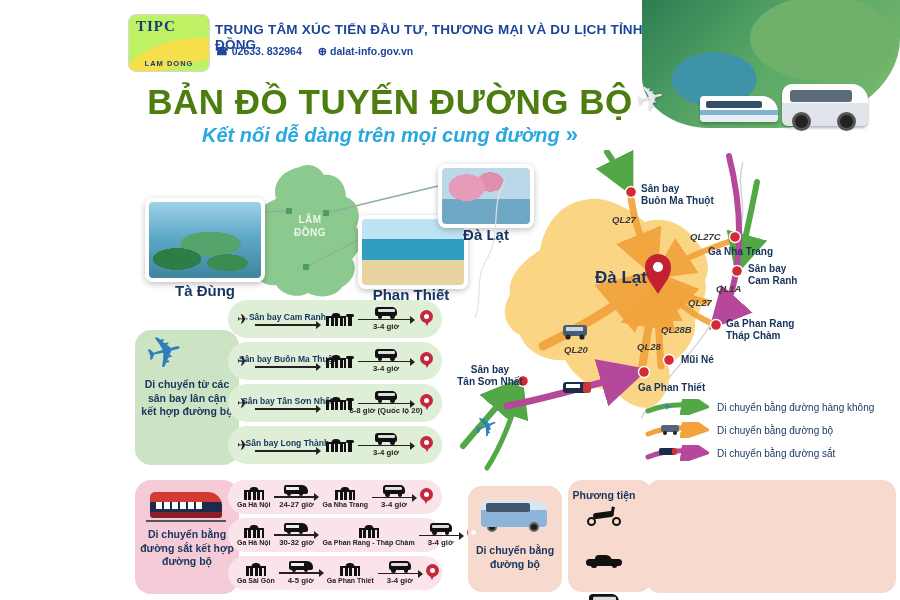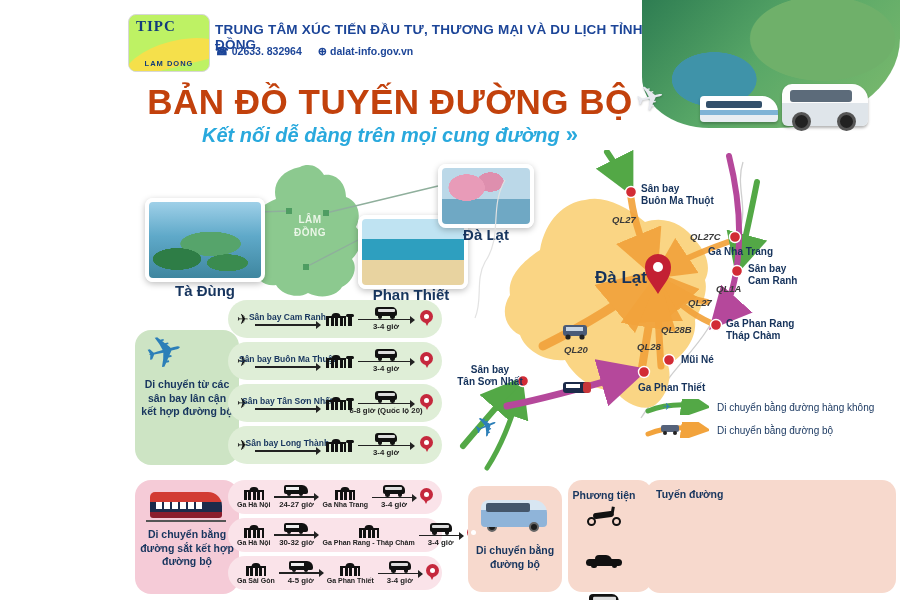--- a/index.html
+++ b/index.html
@@ -27,21 +27,21 @@
     border-radius:0 0 48% 26% / 0 0 70% 40%;}
   .plane-white{left:636px;top:78px;font-size:34px;color:#E7E9F0;transform:rotate(-14deg);text-shadow:0 1px 2px rgba(0,0,0,.25);}
   .train-white{left:700px;top:96px;width:78px;height:26px;background:linear-gradient(180deg,#fff 0 55%,#7FB3D6 55% 72%,#e8edf2 72%);border-radius:4px 16px 4px 4px;box-shadow:0 2px 3px rgba(0,0,0,.25);}
   .train-white::before{content:"";position:absolute;left:6px;top:5px;width:56px;height:7px;background:#33506B;border-radius:2px;}
   .van-white{left:782px;top:84px;width:86px;height:42px;background:linear-gradient(180deg,#fdfdfd 0 45%,#dfe5ea 45%);border-radius:10px 16px 6px 6px;box-shadow:0 2px 3px rgba(0,0,0,.3);}
   .van-white::before{content:"";position:absolute;left:8px;top:6px;width:62px;height:12px;background:#5C6B7A;border-radius:3px;}
   .van-white i,.van-white em{position:absolute;bottom:-5px;width:13px;height:13px;border-radius:50%;background:#222;border:3px solid #555;}
   .van-white i{left:10px;} .van-white em{right:12px;}
 
   
-  .main-title{left:120px;top:82px;width:540px;text-align:center;font-size:35px;font-weight:900;color:#c2410c;letter-spacing:.5px;}
+  .main-title{left:120px;top:82px;width:540px;text-align:center;font-size:35px;font-weight:900;color:#4d7c0f;letter-spacing:.5px;}
   .sub-title{left:120px;top:122px;width:540px;text-align:center;font-size:20px;font-style:italic;font-weight:bold;color:#29A9DD;}
   .sub-title .chev{font-style:normal;font-size:22px;margin-left:6px;}
 
   
   .photo{border:4px solid #fff;border-radius:8px;box-shadow:0 2px 6px rgba(0,0,0,.25);}
   .ph-tadung{left:145px;top:198px;width:112px;height:76px;background:
     radial-gradient(40px 18px at 25% 75%,#2E7D46 0 60%,transparent 61%),
     radial-gradient(34px 14px at 70% 80%,#3A8B4F 0 60%,transparent 61%),
     radial-gradient(50px 20px at 55% 55%,#56A46B 0 60%,transparent 61%),
     linear-gradient(180deg,#9FD0E8 0%,#5FA9C9 45%,#3E869F 100%);}
@@ -454,20 +454,33 @@
             <path d="M0,0 L6,3 L0,6 z" fill="#F2A33C"></path>
           </marker>
         </defs>
         <path d="M3,12 C20,5 40,5 56,7" fill="none" stroke="#F2A33C" stroke-width="5" stroke-linecap="round" marker-end="url(#lO)"></path>
         <rect x="16" y="3" width="18" height="7" rx="2" fill="#55627A"></rect>
         <circle cx="20" cy="11" r="2" fill="#222"></circle>
         <circle cx="30" cy="11" r="2" fill="#222"></circle>
       </svg>
     <span class="leg-lbl">Di chuyển bằng đường bộ</span>
   </div>
+  <div class="leg-row">
+    <svg width="64" height="16" viewBox="0 0 64 16">
+        <defs>
+          <marker id="lP" markerWidth="6" markerHeight="6" refX="4" refY="3" orient="auto">
+            <path d="M0,0 L6,3 L0,6 z" fill="#B5489B"></path>
+          </marker>
+        </defs>
+        <path d="M3,12 C20,5 40,5 56,7" fill="none" stroke="#B5489B" stroke-width="5" stroke-linecap="round" marker-end="url(#lP)"></path>
+        <rect x="14" y="3" width="16" height="7" rx="2" fill="#1C2B4A"></rect>
+        <rect x="27" y="3" width="5" height="7" rx="2" fill="#C8363A"></rect>
+      </svg>
+    <span class="leg-lbl">Di chuyển bằng đường sắt</span>
+  </div>
 </div>
 
 <div class="abs card card1">
   <div class="abs bvan" style="left:13px;top:14px;">
       <b></b>
     </div>
   <div class="abs sec-label" style="left:4px;top:58px;width:86px;">Di chuyển bằng đường bộ</div>
 </div>
 <div class="abs card card2">
   <div class="abs card-title" style="left:0;top:9px;width:72px;text-align:center;">Phương tiện</div>
@@ -475,14 +488,13 @@
       <b></b>
     </div>
   <div class="abs car" style="left:18px;top:56px;">
       <b></b>
     </div>
   <div class="abs van" style="left:21px;top:82px;transform:scale(1.35);transform-origin:top left;">
       <b></b>
     </div>
 </div>
 <div class="abs card card3">
-  <div class="card-title">Tuyến đường</div>
 </div>
 
 </body></html>

